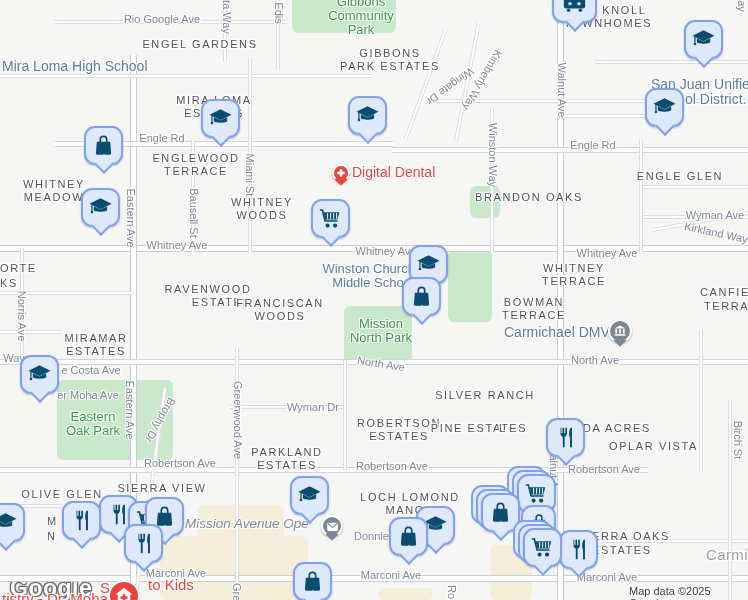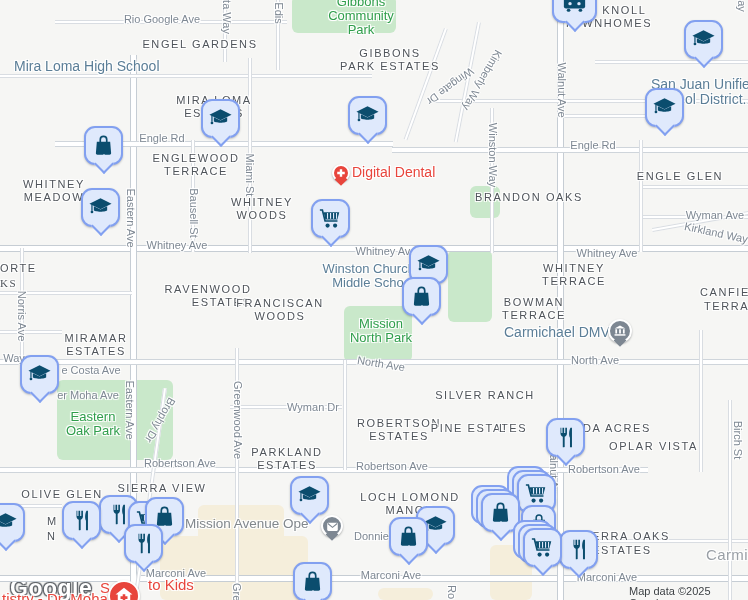--- a/index.html
+++ b/index.html
@@ -124,21 +124,21 @@
     <div class="lbl nb" style="left: 399px; top: 430px; transform: translate(-50%, -50%);">ROBERTSON
 ESTATES</div>
     <div class="lbl nb" style="left: 479px; top: 428px; transform: translate(-50%, -50%);">PINE ESTATES</div>
     <div class="lbl nb" style="left: 287px; top: 459px; transform: translate(-50%, -50%);">PARKLAND
 ESTATES</div>
     <div class="lbl nb" style="left: 62px; top: 494px; transform: translate(-50%, -50%);">OLIVE GLEN</div>
     <div class="lbl nb" style="left: 162px; top: 488px; transform: translate(-50%, -50%);">SIERRA VIEW</div>
     <div class="lbl nb" style="left: 410px; top: 504px; transform: translate(-50%, -50%);">LOCH LOMOND
 MANOR</div>
     <div class="lbl nb" style="left: 0px; top: 262px;">ORTE</div>
-    <div class="lbl nb" style="left: 0px; top: 277px; font-family: Liberation Serif, serif;">KS</div>
+    <div class="lbl nb" style="left: 0px; top: 277px;">KS</div>
     <div class="lbl nb" style="left: 47px; top: 515px;">M</div>
     <div class="lbl nb" style="left: 47px; top: 530px;">N</div>
     <div class="lbl nb" style="left: 592px; top: 530px;">ERRA OAKS</div>
     <div class="lbl nb" style="left: 592px; top: 544px;">ESTATES</div>
     <div class="lbl nb" style="left: 588px; top: 440px; margin-left: 21px;">OPLAR VISTA</div>
     <div class="lbl nb" style="left: 499px; top: 422px;">L</div>
     <div class="lbl nb" style="left: 583px; top: 422px;">DA ACRES</div>
     <div class="lbl nb" style="left: 700px; top: 286px;">CANFIE</div>
     <div class="lbl nb" style="left: 704px; top: 300px;">TERRA</div>
     <div class="lbl street" style="left: 162px; top: 19px; transform: translate(-50%, -50%);">Rio Google Ave</div>
@@ -180,28 +180,28 @@
     <div class="lbl street" style="left: 737px; top: 440px; transform: translate(-50%, -50%) rotate(90deg);">Birch St</div>
     <div class="lbl street" style="left: 741px; top: 6px; transform: translate(-50%, -50%) rotate(90deg);">ay</div>
     <div class="lbl street" style="left: 451px; top: 592px; transform: translate(-50%, -50%) rotate(90deg);">Ro</div>
     <div class="lbl parklbl" style="left: 361px; top: 16px; transform: translate(-50%, -50%);">Gibbons
 Community
 Park</div>
     <div class="lbl parklbl" style="left: 381px; top: 331px; transform: translate(-50%, -50%);">Mission
 North Park</div>
     <div class="lbl parklbl" style="left: 93px; top: 424px; transform: translate(-50%, -50%);">Eastern
 Oak Park</div>
-    <div class="lbl poi big" style="left: 14px; top: 59px; text-align: center;">Mira Loma High School</div>
+    <div class="lbl poi big" style="left: 2px; top: 59px; text-align: center;">Mira Loma High School</div>
     <div class="lbl poi" style="left: 373px; top: 276px; transform: translate(-50%, -50%);">Winston Churchill
 Middle School</div>
     <div class="lbl poi big" style="left: 504px; top: 325px; text-align: left;">Carmichael DMV</div>
     <div class="lbl poi big" style="left: 651px; top: 77px; text-align: left;">San Juan Unified</div>
     <div class="lbl poi big" style="left: 685px; top: 92px; text-align: left;">ol District...</div>
     <div class="lbl poi red big" style="left: 352px; top: 165px; text-align: left;">Digital Dental</div>
-    <div class="lbl poi gray" style="left: 185px; top: 517px; text-align: right;">Mission Avenue Ope</div>
+    <div class="lbl poi gray" style="left: 185px; top: 517px; text-align: right; font-style: italic;">Mission Avenue Ope</div>
     <div class="lbl poi city" style="left: 706px; top: 548px; text-align: left;">Carmic</div>
     <div class="lbl poi redbig" style="left: 100px; top: 581px; text-align: left;">S</div>
     <div class="lbl poi redbig" style="left: 148px; top: 578px; text-align: left;">to Kids</div>
     <div class="lbl poi redbig" style="left: 2px; top: 592px; text-align: left;">tistry - Dr. Moha</div>
     <div class="pin" style="left: 552px; top: -22px; width: 46px;">
       <div class="pin-head" style="width: 41px; height: 41px;">
         <div class="" style="display: flex;">
           <svg viewBox="0 0 24 24" width="29" height="29" fill="currentColor">
             <path d="M5 2.6h14a1.8 1.8 0 0 1 1.8 1.8v12.4A1.8 1.8 0 0 1 19 18.6H5a1.8 1.8 0 0 1-1.8-1.8V4.4A1.8 1.8 0 0 1 5 2.6Z"></path>
             <rect x="5.2" y="5.8" width="13.6" height="4.8" rx="1" fill="#dfe9fc"></rect>

